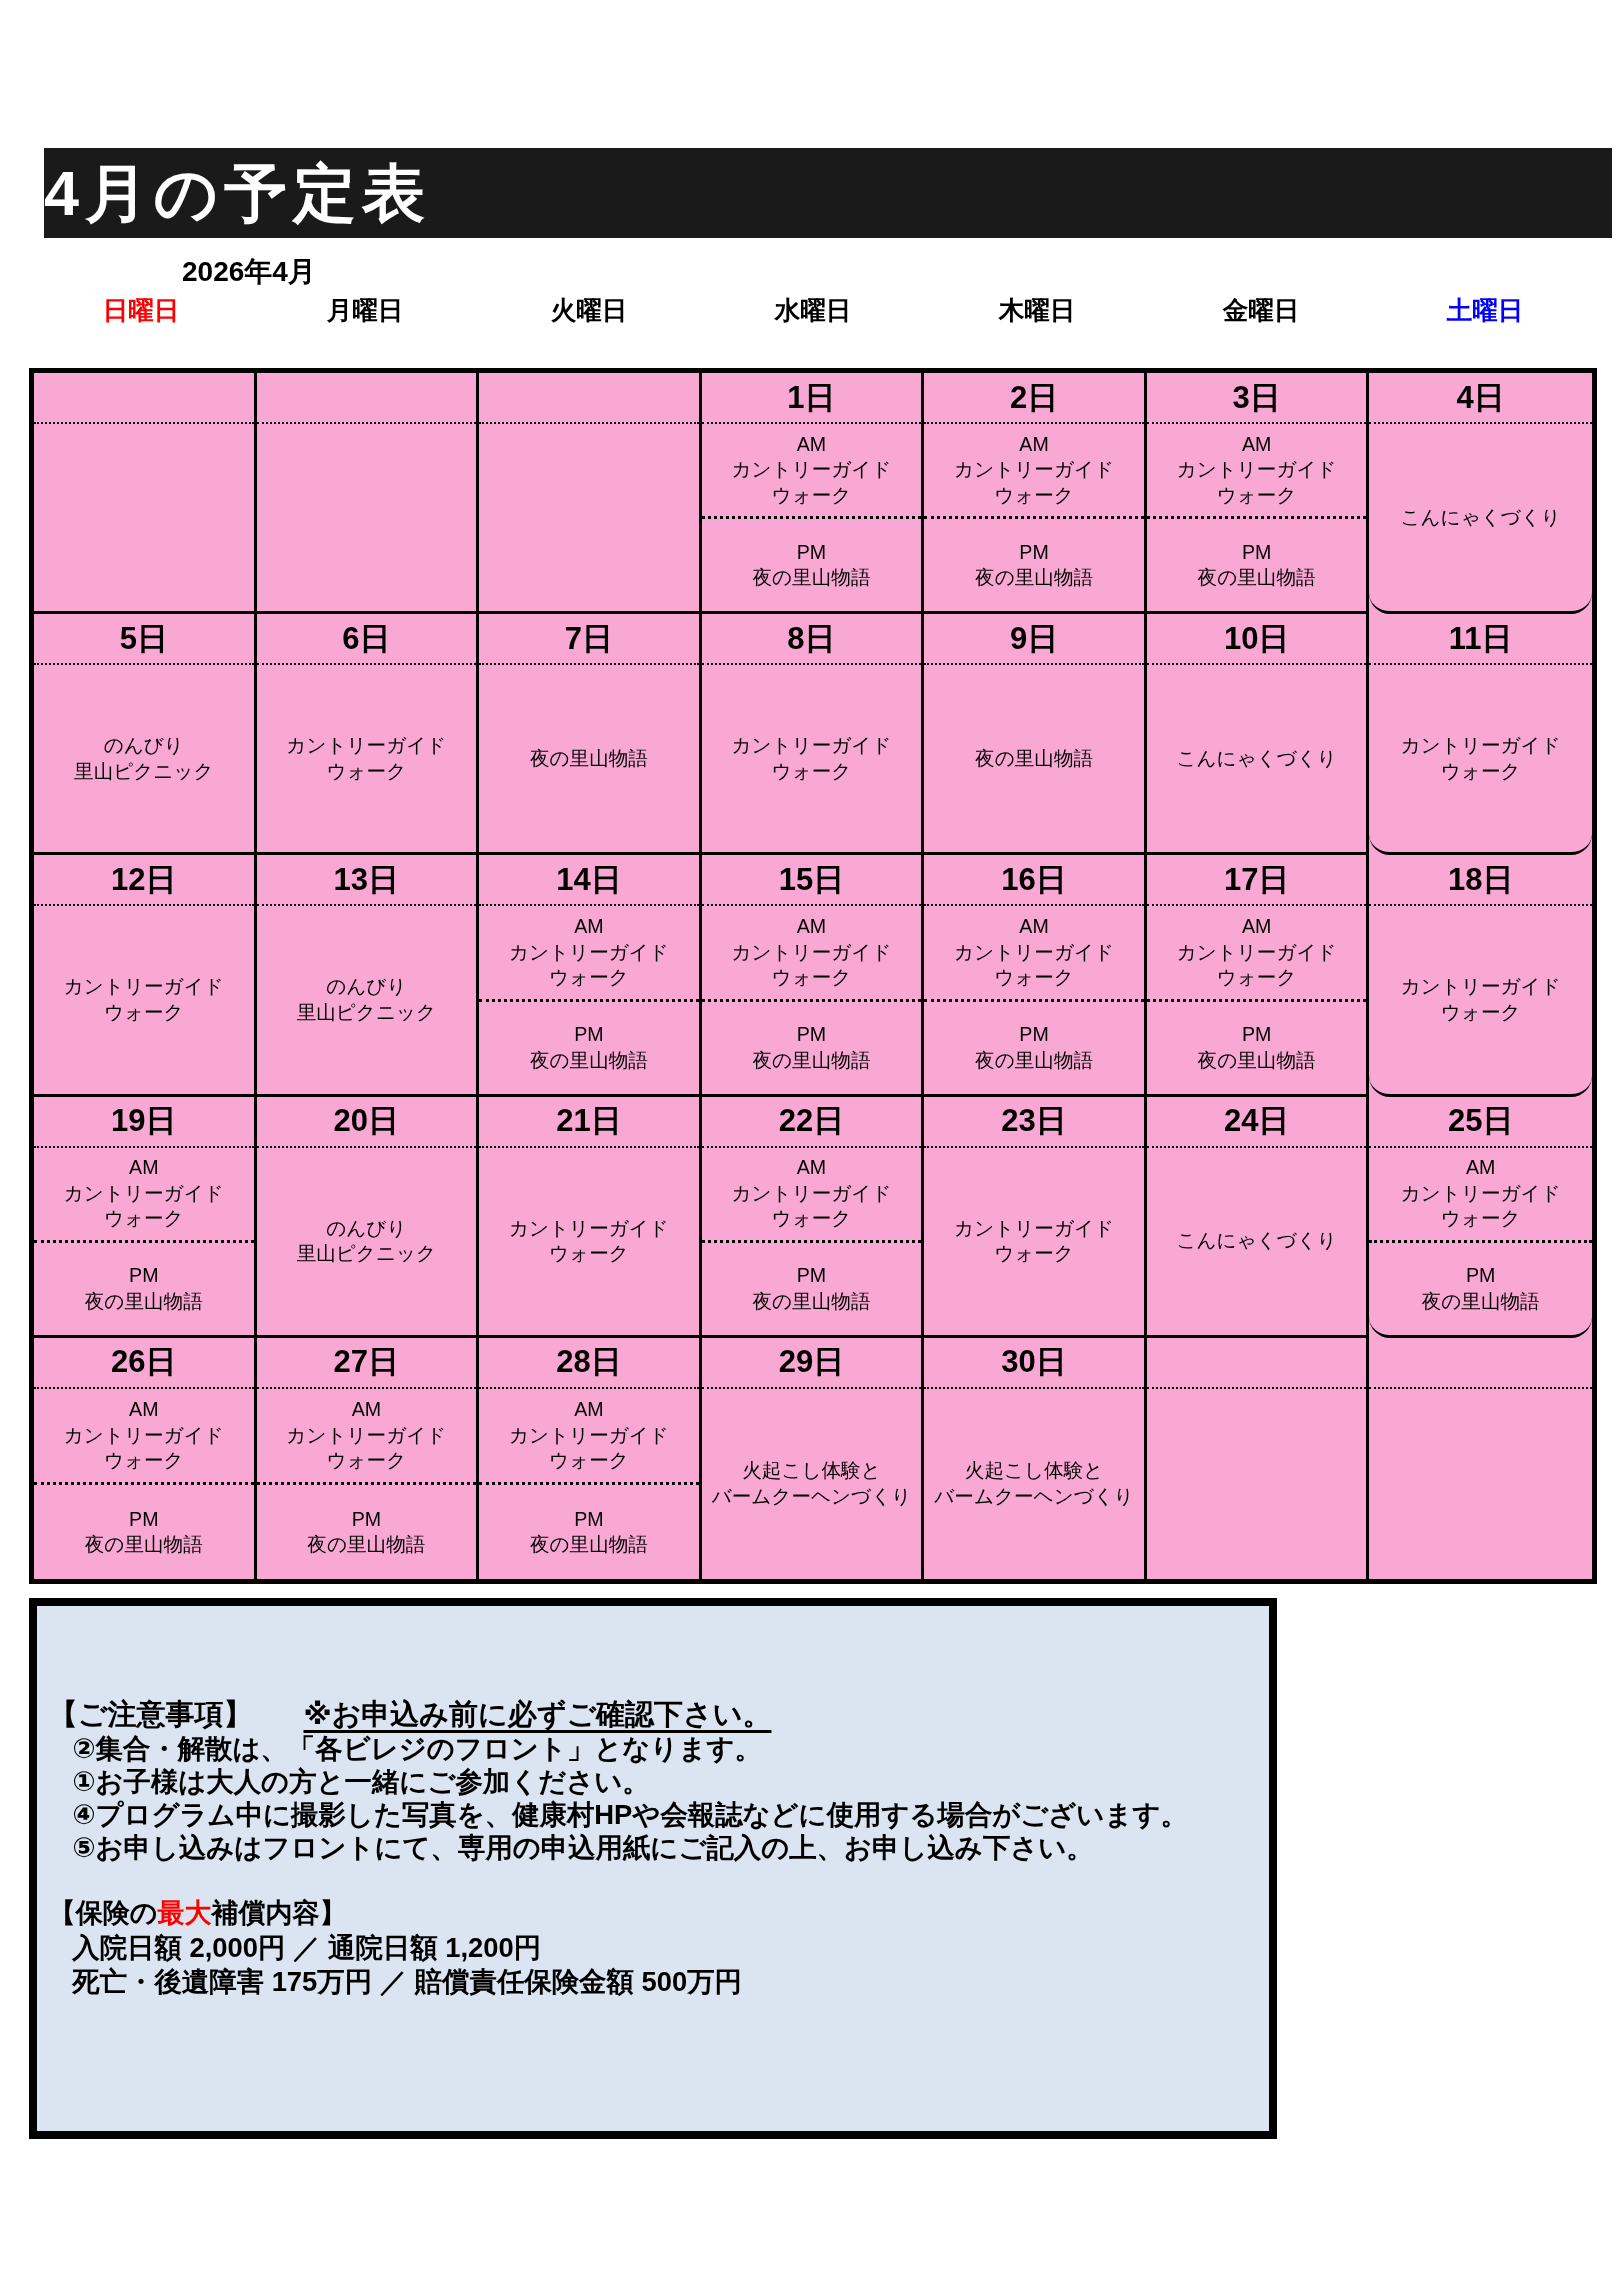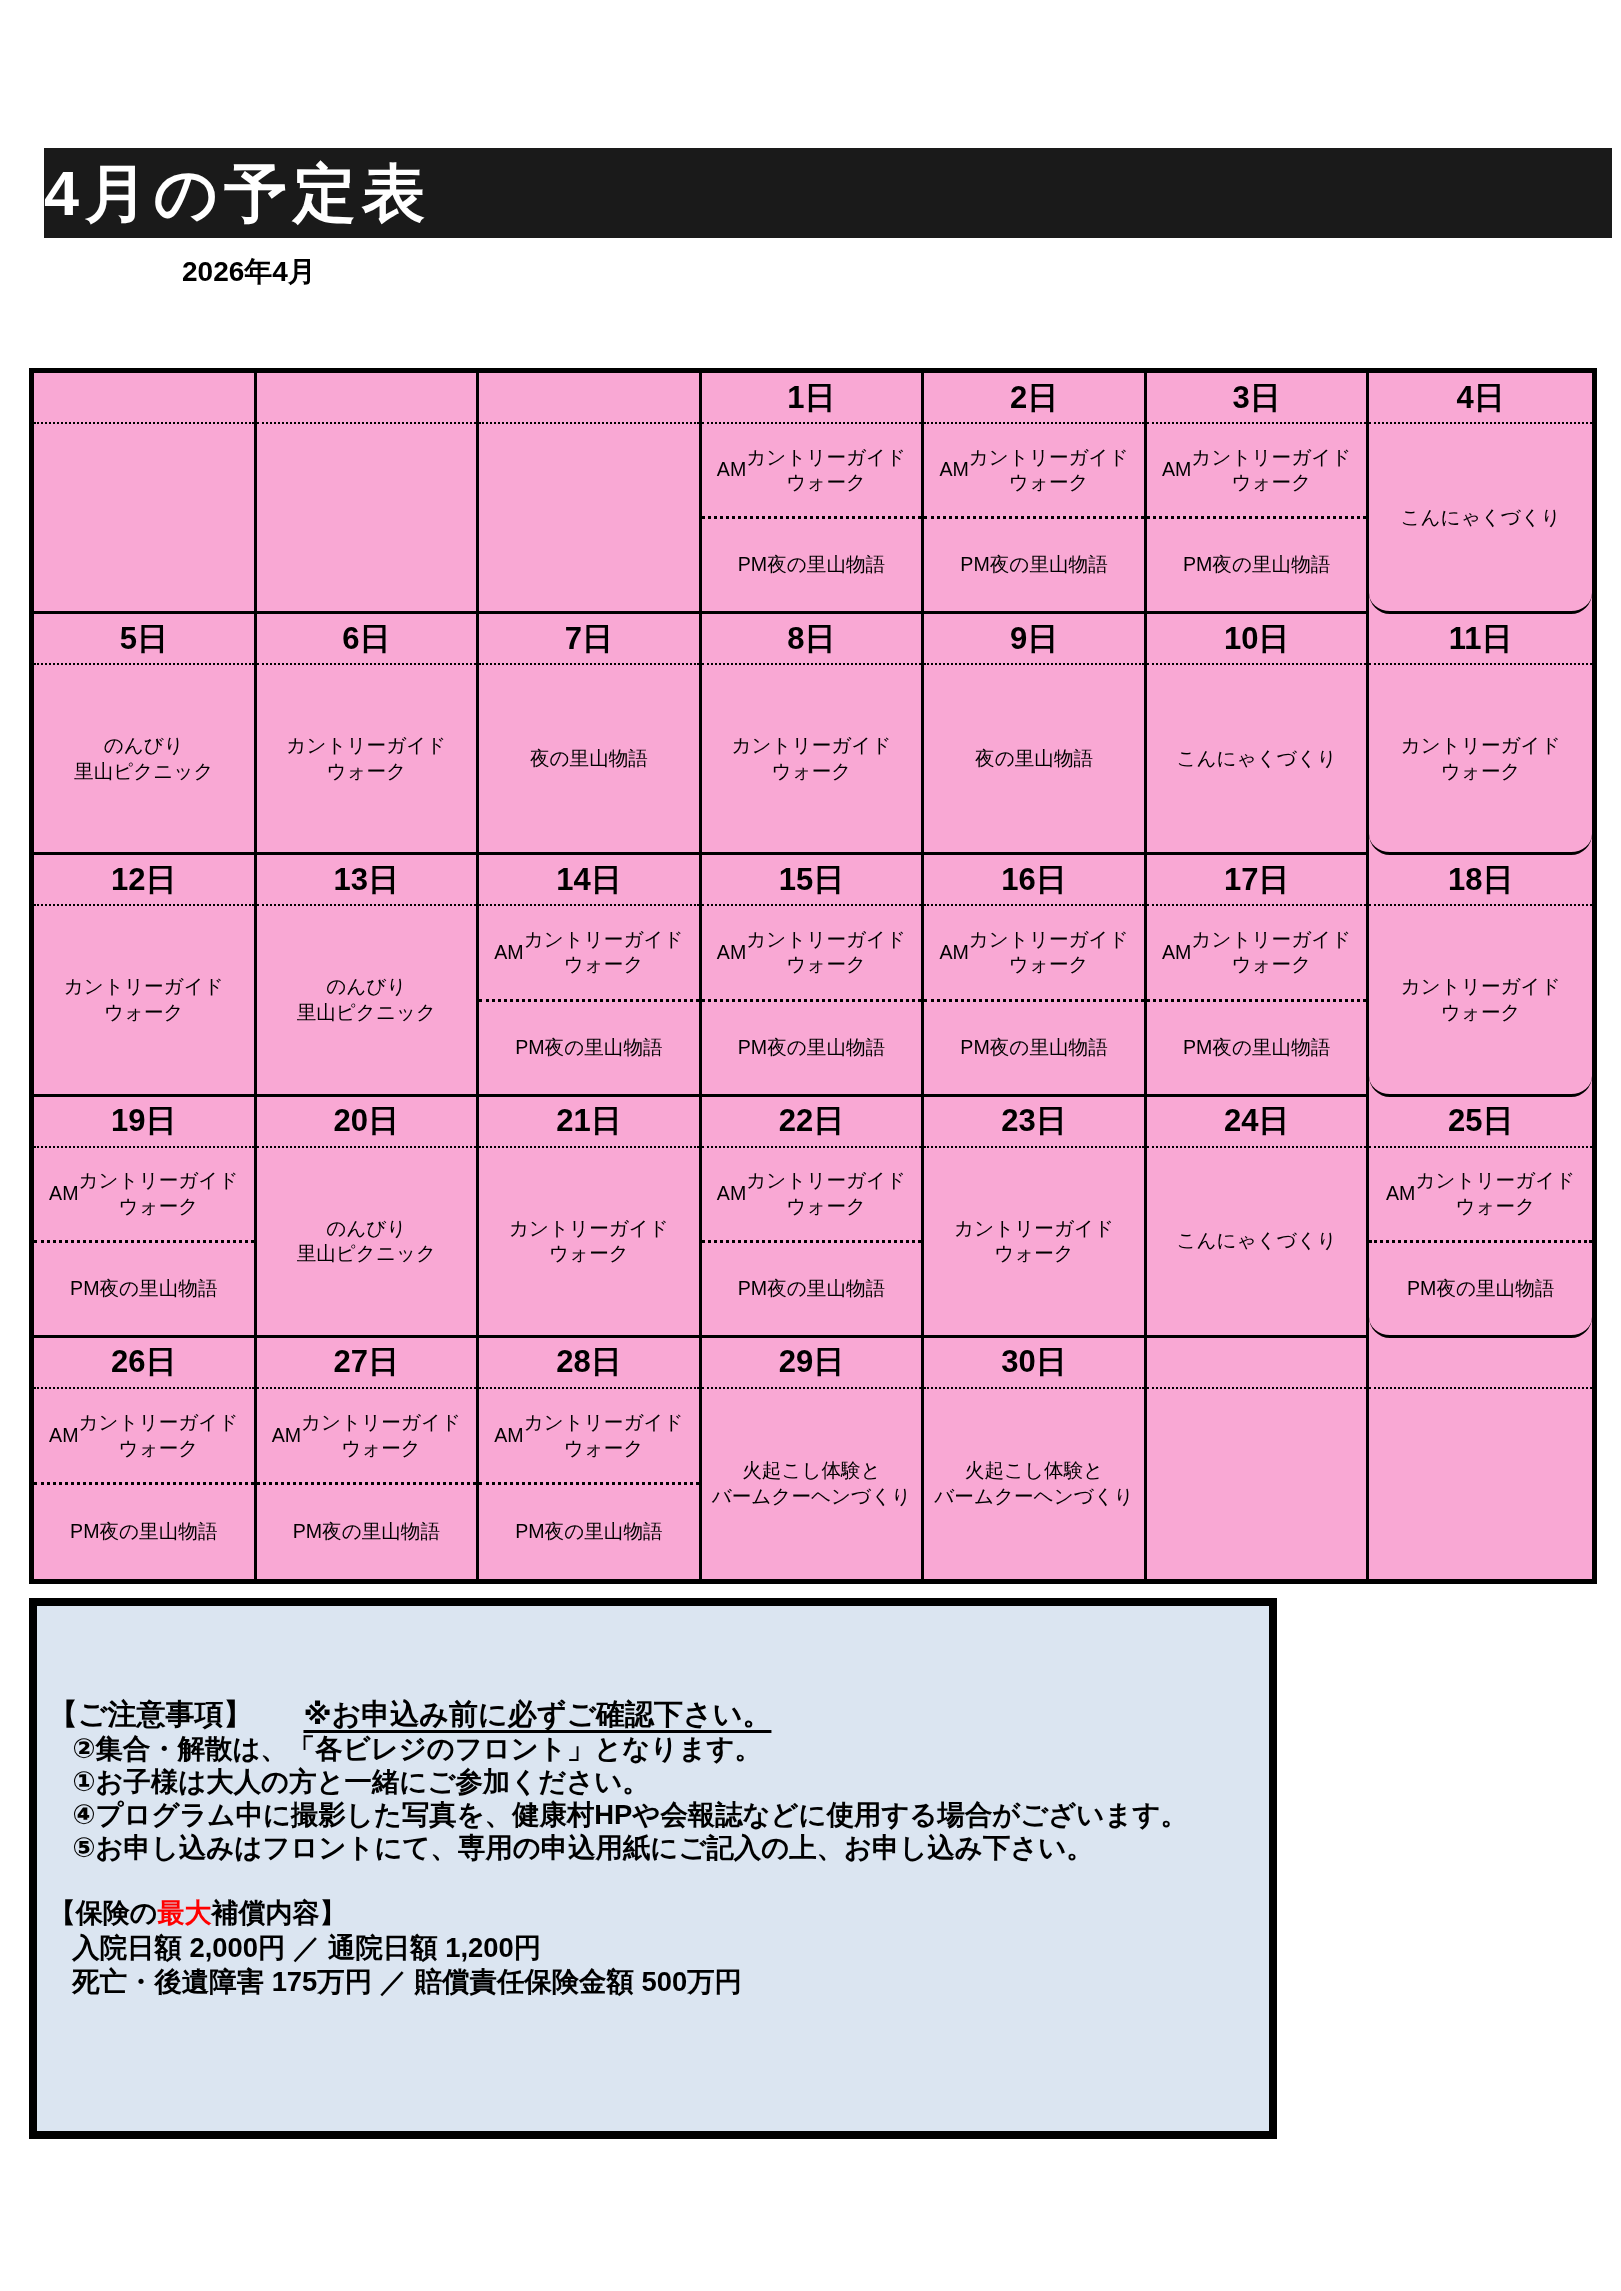--- a/index.html
+++ b/index.html
@@ -35,21 +35,21 @@
     box-sizing:border-box;display:flex;flex-direction:column;min-width:0;
   }
   .cell.last-col{border-right:none;border-radius:21px;}
   .cell.last-row{border-bottom:none;}
   .date-band{
     height:51px;flex:0 0 51px;display:flex;align-items:center;justify-content:center;
     font-size:31px;font-weight:bold;border-bottom:2.9px dotted #000;box-sizing:border-box;
   }
   .cell-body{flex:1 1 auto;display:flex;flex-direction:column;min-height:0;}
   .event-block{
-    flex:1 1 0;display:flex;flex-direction:row;align-items:center;justify-content:center;
+    flex:1 1 0;display:flex;flex-direction:column;align-items:center;justify-content:center;
     box-sizing:border-box;padding:2px 1px;
   }
   .event-block.split{border-bottom:3.9px dotted #000;}
   .event-time{font-size:19.6px;line-height:25.5px;text-align:center;}
   .event-name{font-size:19.6px;line-height:25.5px;text-align:center;white-space:pre-line;}
   .notes-box{
     position:absolute;left:29px;top:1598px;width:1248px;height:541px;
     background:#dbe5f1;border:8.8px solid #000;box-sizing:border-box;
     padding:90px 19.6px 0 11.8px;
   }
@@ -64,20 +64,29 @@
 <body>
 
 <div class="page">
 
   <div class="title-bar" style="background: rgb(26, 26, 26);">
     <div class="t" style="color: rgb(255, 255, 255);">4月の予定表</div>
   </div>
 
   <div class="month-label">2026年4月</div>
 
+  <div class="weekday-row">
+    <div class="wd" style="color: rgb(255, 0, 0);">日曜日</div>
+    <div class="wd" style="color: rgb(0, 0, 0);">月曜日</div>
+    <div class="wd" style="color: rgb(0, 0, 0);">火曜日</div>
+    <div class="wd" style="color: rgb(0, 0, 0);">水曜日</div>
+    <div class="wd" style="color: rgb(0, 0, 0);">木曜日</div>
+    <div class="wd" style="color: rgb(0, 0, 0);">金曜日</div>
+    <div class="wd" style="color: rgb(0, 0, 255);">土曜日</div>
+  </div>
 
   <div class="cal">
       <div class="cell">
         <div class="date-band"></div>
         <div class="cell-body"></div>
       </div>
       <div class="cell">
         <div class="date-band"></div>
         <div class="cell-body"></div>
       </div>

